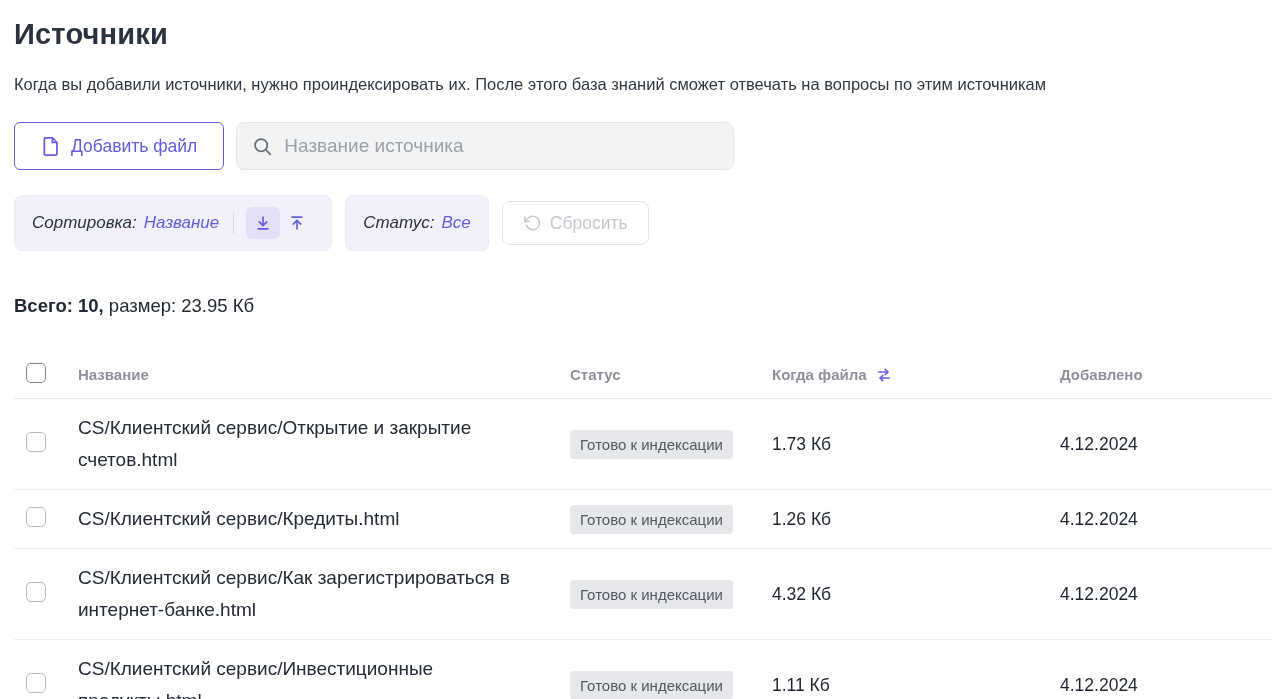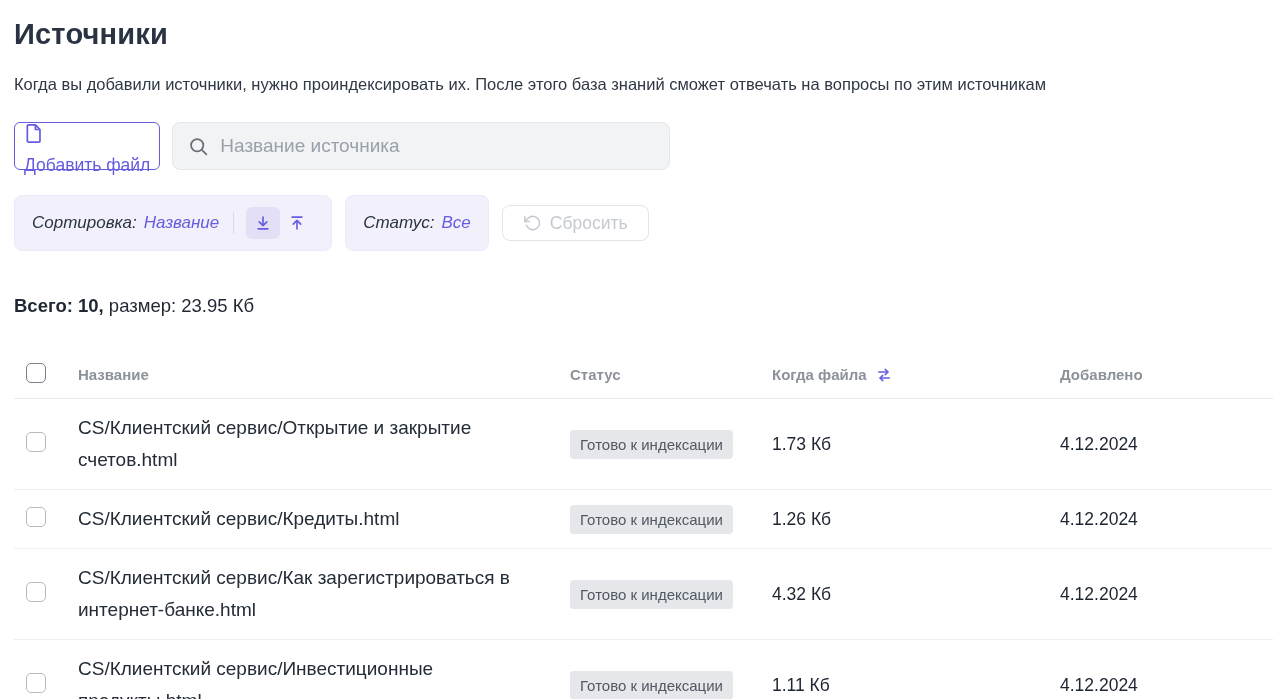--- a/index.html
+++ b/index.html
@@ -10,24 +10,24 @@
     color: #242c38;
     padding: 18px 14px 0 14px;
   }
   
   .page-title { font-size: 29px; font-weight: 700; color: #2a3342; letter-spacing: 0.2px; }
   .page-desc { margin-top: 24px; font-size: 16.5px; color: #2f3845; }
 
   
   .toolbar { margin-top: 28px; display: flex; align-items: center; gap: 12px; }
   .add-file-btn {
-    display: inline-flex; gap: 11px;
-    height: 48px; padding: 0 9px;
+    display: inline-flex; align-items: center; gap: 11px;
+    height: 48px; padding: 0 26px;
     background: #fff; border: 1px solid #655CE0; border-radius: 6px;
-    color: #655CE0; font-size: 17.5px; font-family: inherit; cursor: pointer; flex-direction: column;
+    color: #655CE0; font-size: 17.5px; font-family: inherit; cursor: pointer;
   }
   .search-box {
     display: flex; align-items: center; gap: 11px;
     width: 498px; height: 48px; padding: 0 15px;
     background: #f2f3f5; border: 1px solid #e5e7ea; border-radius: 8px;
   }
   .search-box svg { flex: 0 0 auto; color: #6a7078; }
   .search-box input {
     flex: 1; border: none; outline: none; background: transparent;
     font-size: 19px; font-family: inherit; color: #2f3845;
@@ -44,21 +44,21 @@
   }
   .chip .chip-value { color: #655CE0; margin-left: 7px; cursor: pointer; }
   .chip .vdivider { width: 1px; height: 22px; background: #d9d6f0; margin: 0 12px 0 14px; }
   .icon-btn {
     width: 34px; height: 32px; display: inline-flex; align-items: center; justify-content: center;
     border: none; background: transparent; border-radius: 6px; color: #655CE0; cursor: pointer;
   }
   .icon-btn.active { background: #e3dff6; }
   .reset-btn {
     display: inline-flex; align-items: center; gap: 9px;
-    height: 36px; padding: 0 20px;
+    height: 44px; padding: 0 20px;
     background: #fff; border: 1px solid #e3e5e9; border-radius: 8px;
     color: #c5c9d0; font-size: 17.5px; font-family: inherit; cursor: default;
   }
 
   
   .summary { margin-top: 44px; font-size: 18.5px; color: #1f2733; }
   .summary .bold { font-weight: 700; }
 
   
   .table { margin-top: 34px; }

